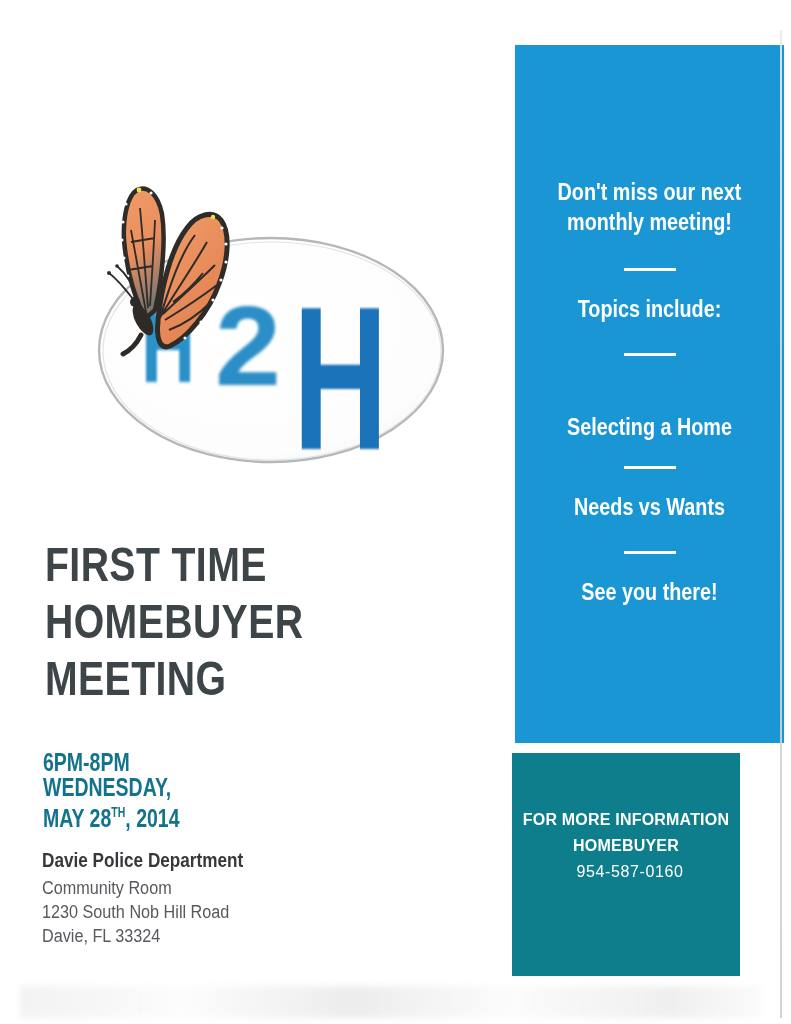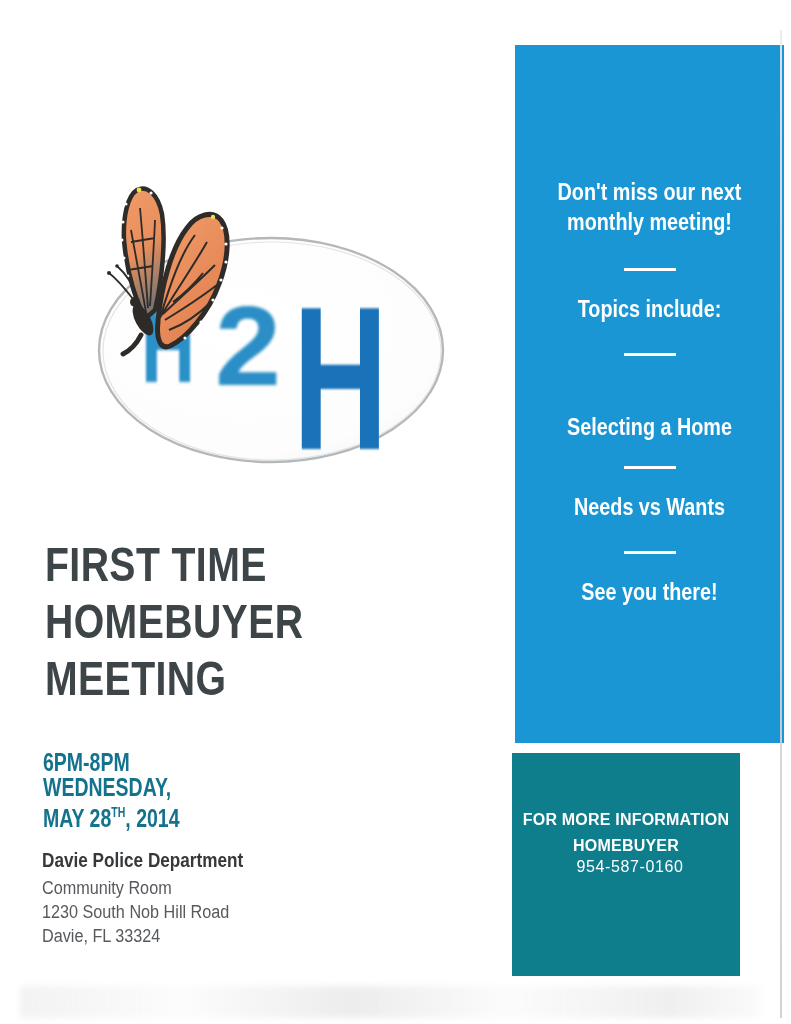--- a/index.html
+++ b/index.html
@@ -68,21 +68,21 @@
 
   
   .infobox {
     position:absolute; left:512px; top:753px; width:228px; height:223px;
     background:#0e7d8c; color:#ffffff; text-align:center;
   }
   .infobox-heading {
     margin-top:54px; font-size:16px; font-weight:bold; line-height:25.5px;
     letter-spacing:0.2px;
   }
-  .infobox-phone { font-size:16px; letter-spacing:0.6px;padding-left:8px; }
+  .infobox-phone { margin-top:5px; font-size:16px; letter-spacing:0.6px;padding-left:8px; }
 
   
   .scan-edge-line {
     position:absolute; left:780px; top:30px; width:2px; height:988px;
     background:linear-gradient(#eaeaea, #d6d6d6 40%, #cfcfcf);
     opacity:0.9;
   }
   .scan-smudge {
     position:absolute; left:20px; top:986px; width:740px; height:32px;
     background:linear-gradient(90deg,

